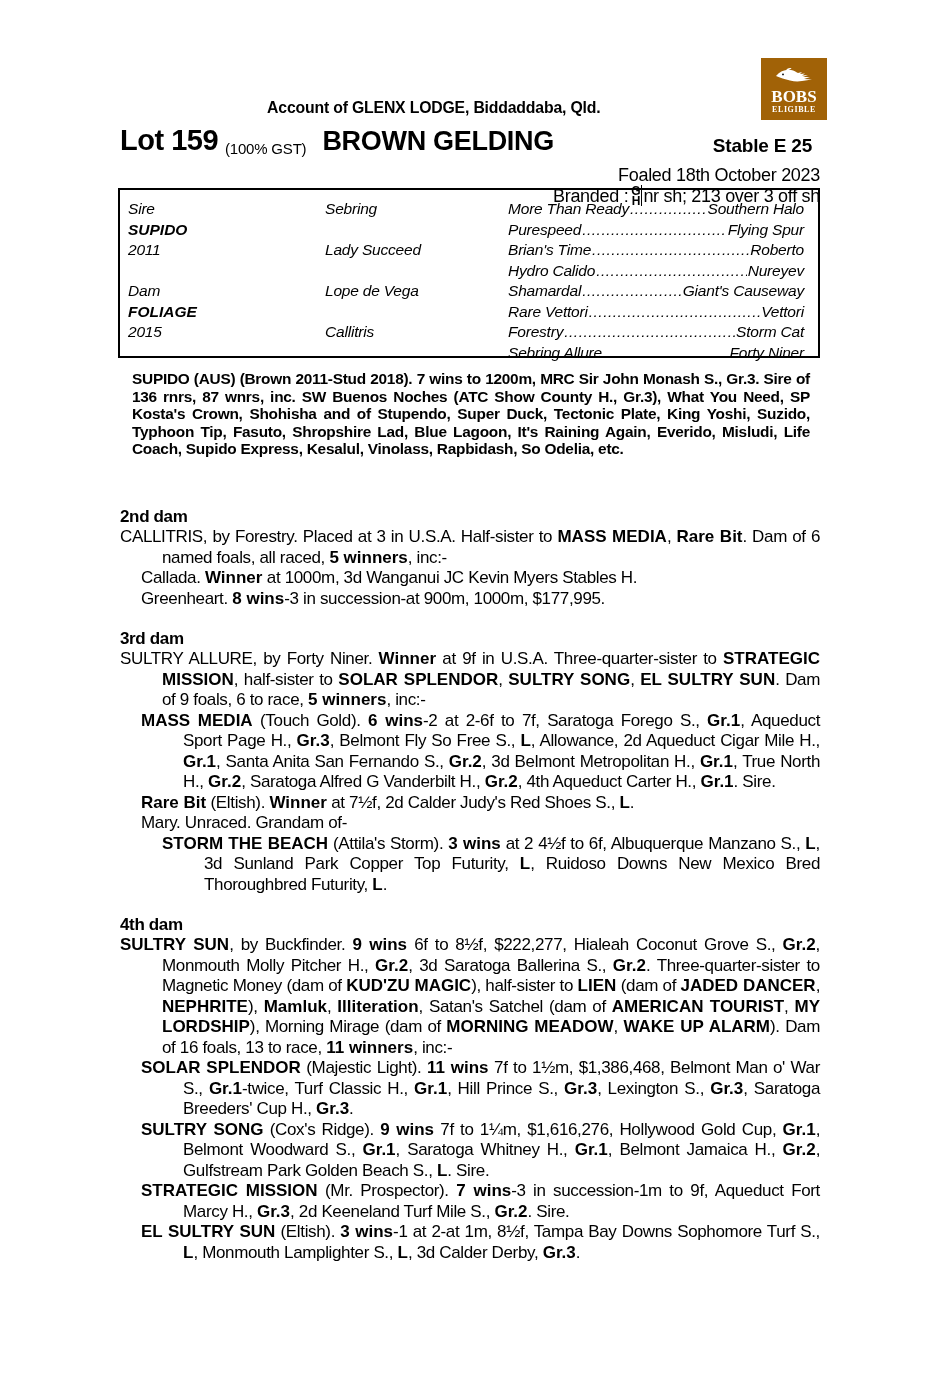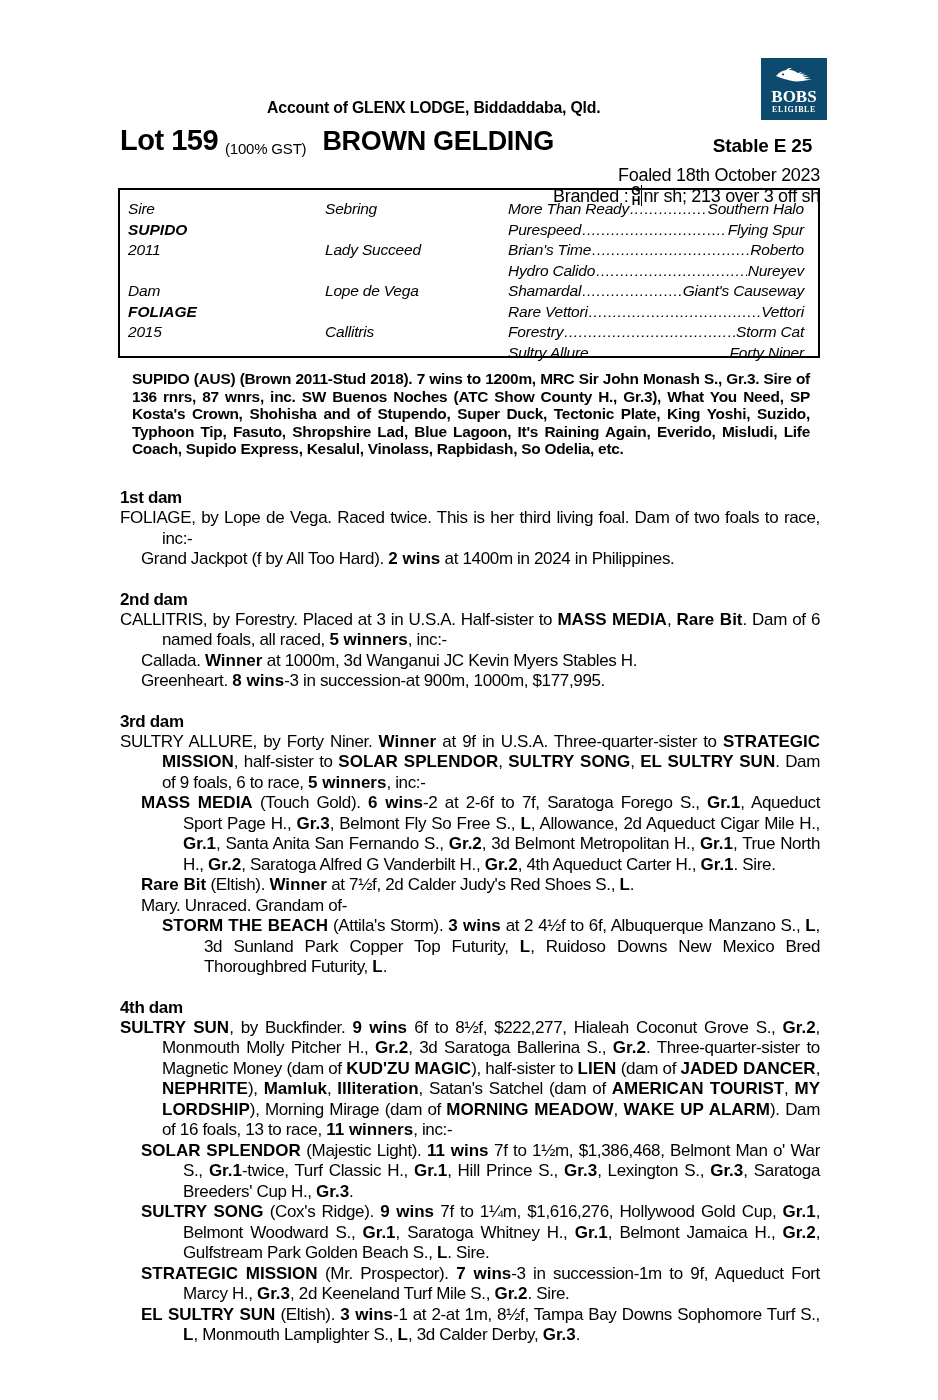--- a/index.html
+++ b/index.html
@@ -27,21 +27,21 @@
     left: 120px;
     top: 58px;
     width: 700px;
   }
   .bobs-logo {
     position: absolute;
     right: -7px;
     top: 0px;
     width: 66px;
     height: 62px;
-    background: #0c4a6e;
+    background: #a16207;
     display: flex;
     flex-direction: column;
     align-items: center;
     justify-content: center;
     padding-top: 2px;
     box-sizing: border-box;
   }
   .bobs-horse {
     width: 44px;
     height: 20px;
@@ -348,37 +348,32 @@
           <div class="ped-c3">
             <span class="gp-name">Forestry</span>
             <span class="gp-dots">............................................................</span>
             <span class="gp-gp">Storm Cat</span>
           </div>
         </div>
         <div class="ped-row" style="top: 143.5px;">
           <div class="ped-c1"></div>
           <div class="ped-c2"></div>
           <div class="ped-c3">
-            <span class="gp-name">Sultry Allure</span>
+            <span class="gp-name">Sebring Allure</span>
             <span class="gp-dots">............................................................</span>
             <span class="gp-gp">Forty Niner</span>
           </div>
         </div>
       </div>
   </div>
 
   <div class="sire-block">SUPIDO (AUS) (Brown 2011-Stud 2018). 7 wins to 1200m, MRC Sir John Monash S., Gr.3. Sire of 136 rnrs, 87 wnrs, inc. SW Buenos Noches (ATC Show County H., Gr.3), What You Need, SP Kosta's Crown, Shohisha and of Stupendo, Super Duck, Tectonic Plate, King Yoshi, Suzido, Typhoon Tip, Fasuto, Shropshire Lad, Blue Lagoon, It's Raining Again, Everido, Misludi, Life Coach, Supido Express, Kesalul, Vinolass, Rapbidash, So Odelia, etc.</div>
 
   <div class="body-area">
 
-    <div>
-      <div class="dam-heading">1st dam</div>
-      <div class="para">FOLIAGE, by Lope de Vega. Raced twice. This is her third living foal. Dam of two foals to race, inc:-</div>
-      <div class="para-i1">Grand Jackpot (f by All Too Hard). <b>2 wins</b> at 1400m in 2024 in Philippines.</div>
-    </div>
 
     <div class="gap"></div>
 
     <div>
       <div class="dam-heading">2nd dam</div>
       <div class="para">CALLITRIS, by Forestry. Placed at 3 in U.S.A. Half-sister to <b>MASS MEDIA</b>, <b>Rare Bit</b>. Dam of 6 named foals, all raced, <b>5 winners</b>, inc:-</div>
       <div class="para-i1 nj">Callada. <b>Winner</b> at 1000m, 3d Wanganui JC Kevin Myers Stables H.</div>
       <div class="para-i1 nj">Greenheart. <b>8 wins</b>-3 in succession-at 900m, 1000m, $177,995.</div>
     </div>
 

